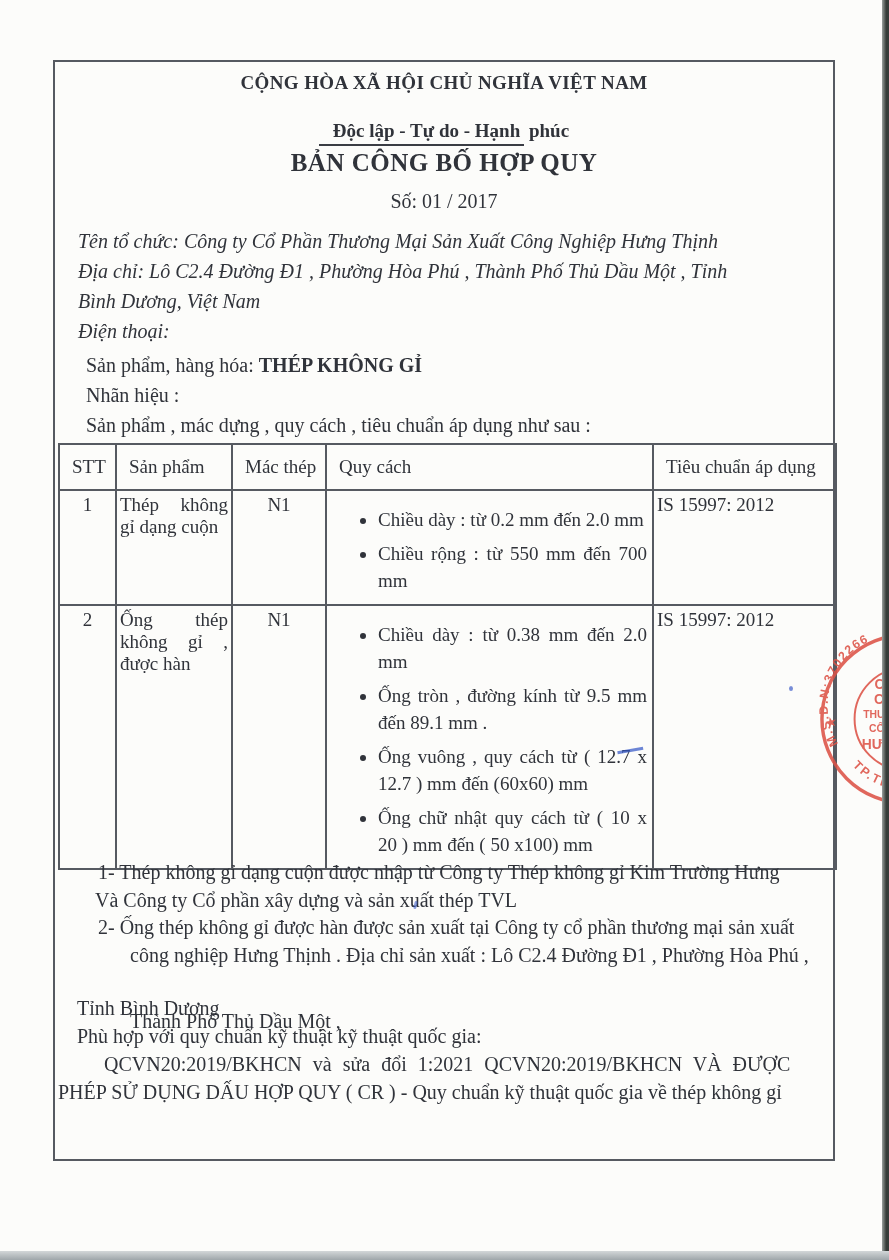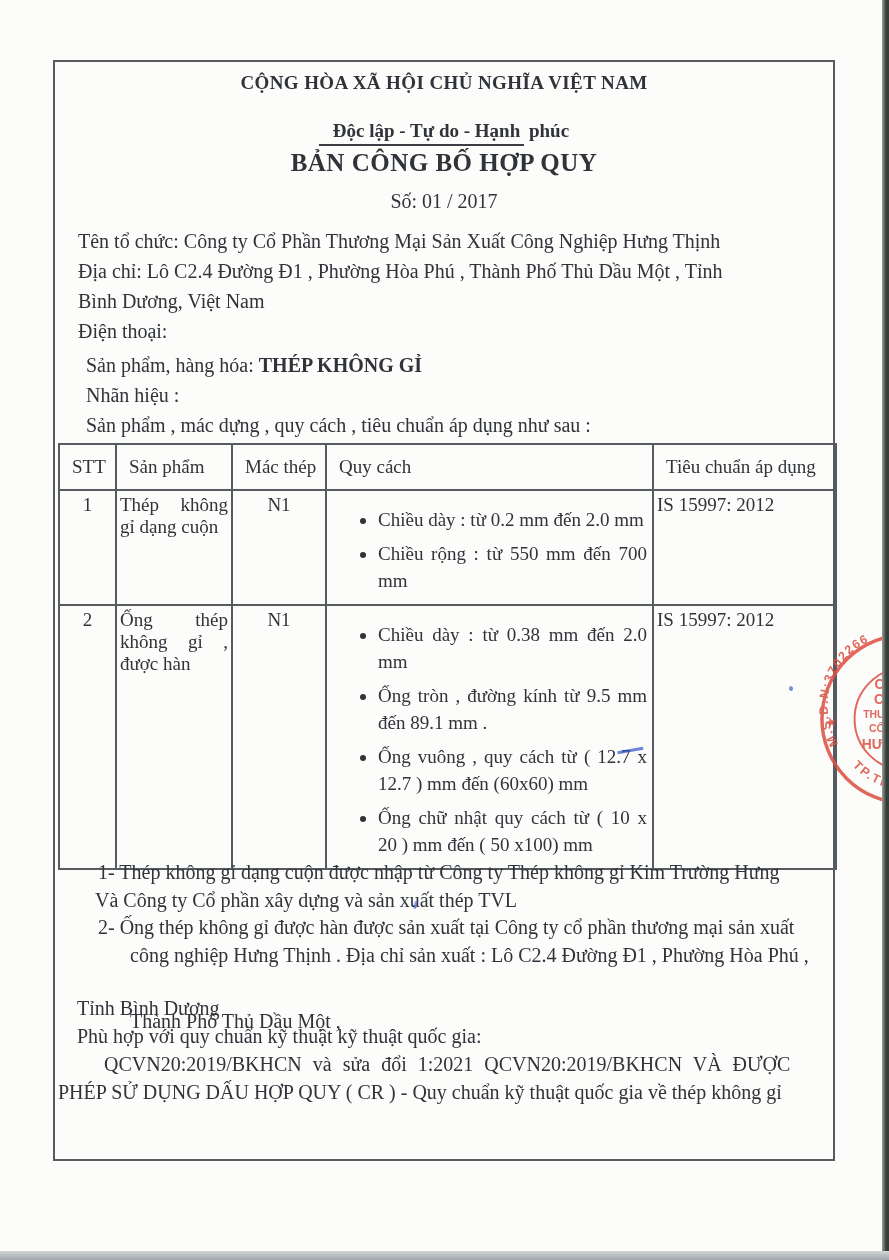--- a/index.html
+++ b/index.html
@@ -12,21 +12,21 @@
   .frame{
     position:absolute; left:53px; top:60px; width:782px; height:1101px;
     border:2px solid #565a61; box-sizing:border-box;
   }
   .hdr{position:absolute; left:53px; width:782px; text-align:center;}
   .hdr1{top:72px; font-size:19px; font-weight:bold; letter-spacing:.4px;}
   .hdr2{top:100px; font-size:19px; font-weight:bold;margin-top:20px;}
   .hdr2 .uline{border-bottom:2.5px solid #3a3d44; padding:0 4px 2px 14px; display:inline-block;}
   .doctitle{top:149px; font-size:25px; font-weight:bold; letter-spacing:.5px;}
   .docnum{top:190px; font-size:20px;}
-  .infoA{position:absolute; left:78px; top:226px; width:740px; font-size:20px; line-height:30px;}
+  .infoA{position:absolute; left:78px; top:226px; width:740px; font-size:20px; line-height:30px;font-style:italic;}
   .infoB{position:absolute; left:86px; top:350px; width:732px; font-size:20px; line-height:30px;}
   .bold{font-weight:bold;}
   table.spec{
     position:absolute; left:58px; top:443px; width:777px;
     border-collapse:collapse; table-layout:fixed; font-size:19px;
   }
   table.spec th, table.spec td{
     border:2px solid #565a61; font-weight:normal; vertical-align:top;
     padding:3px; overflow:hidden;
   }

